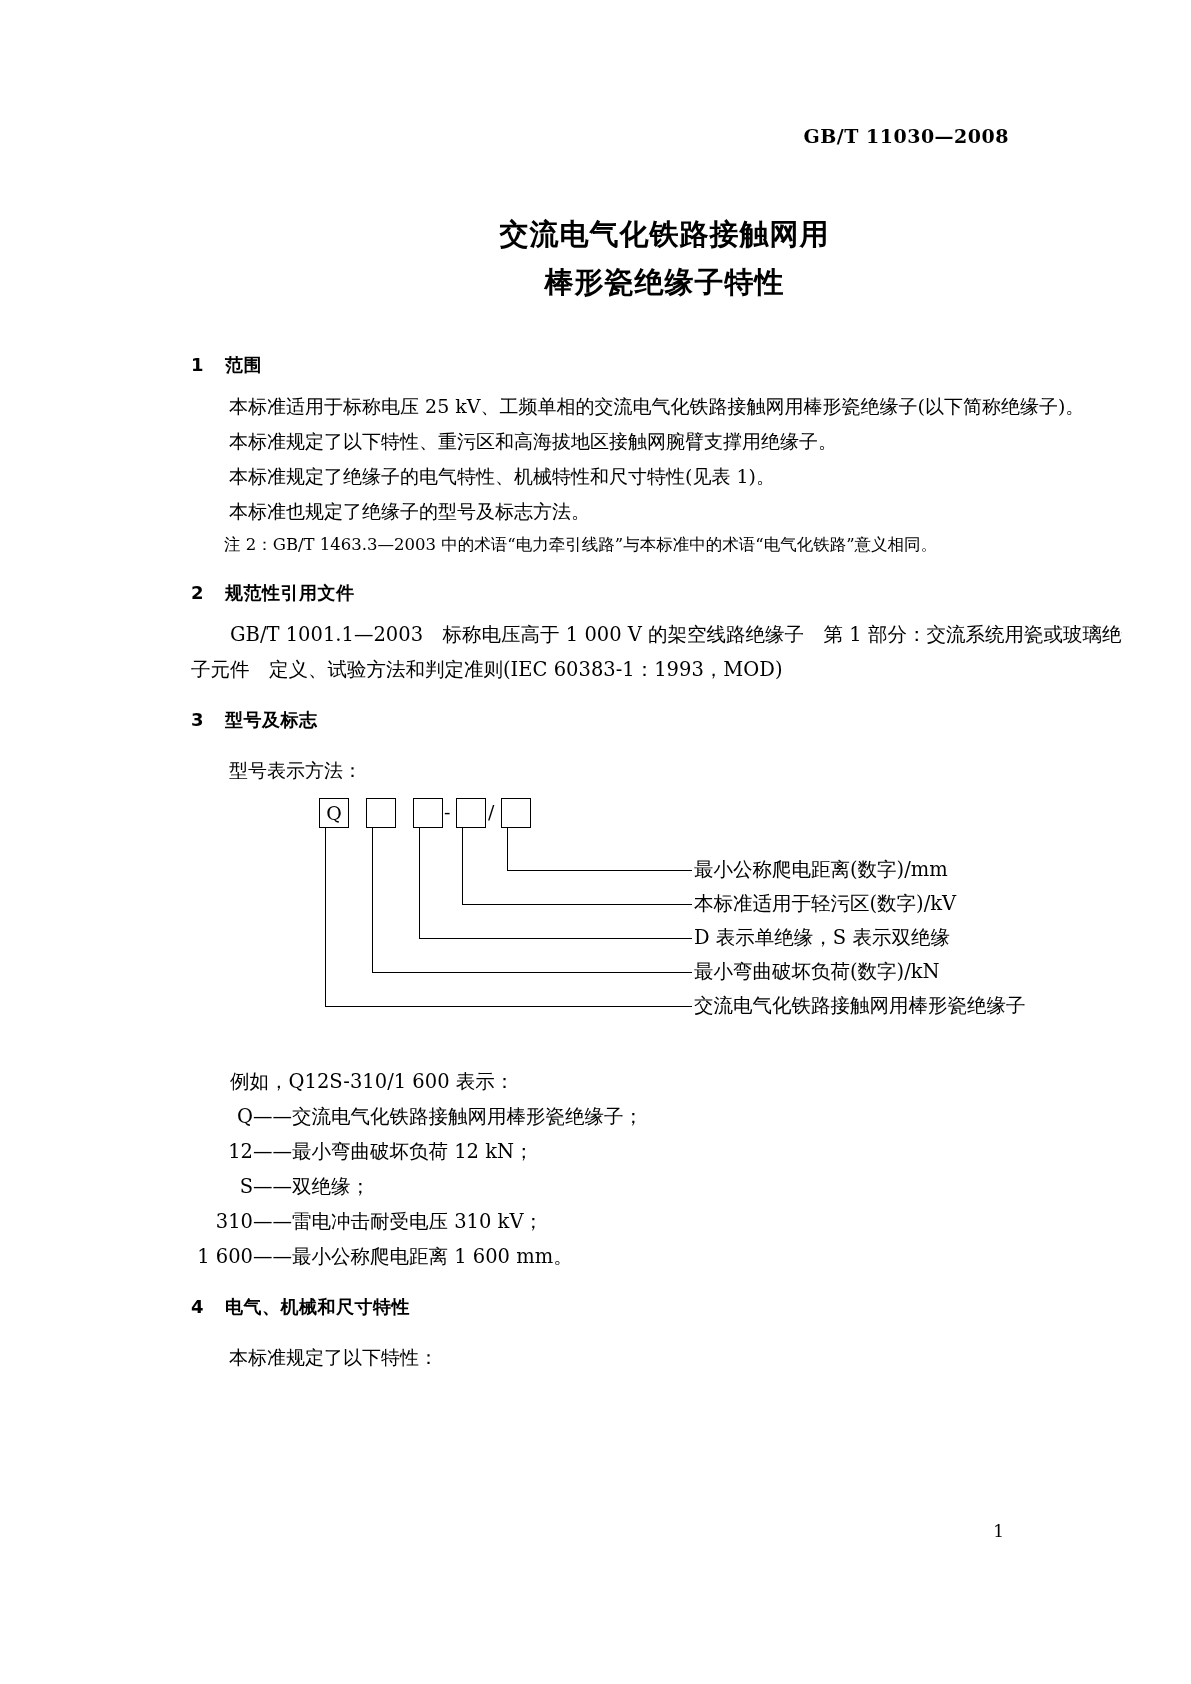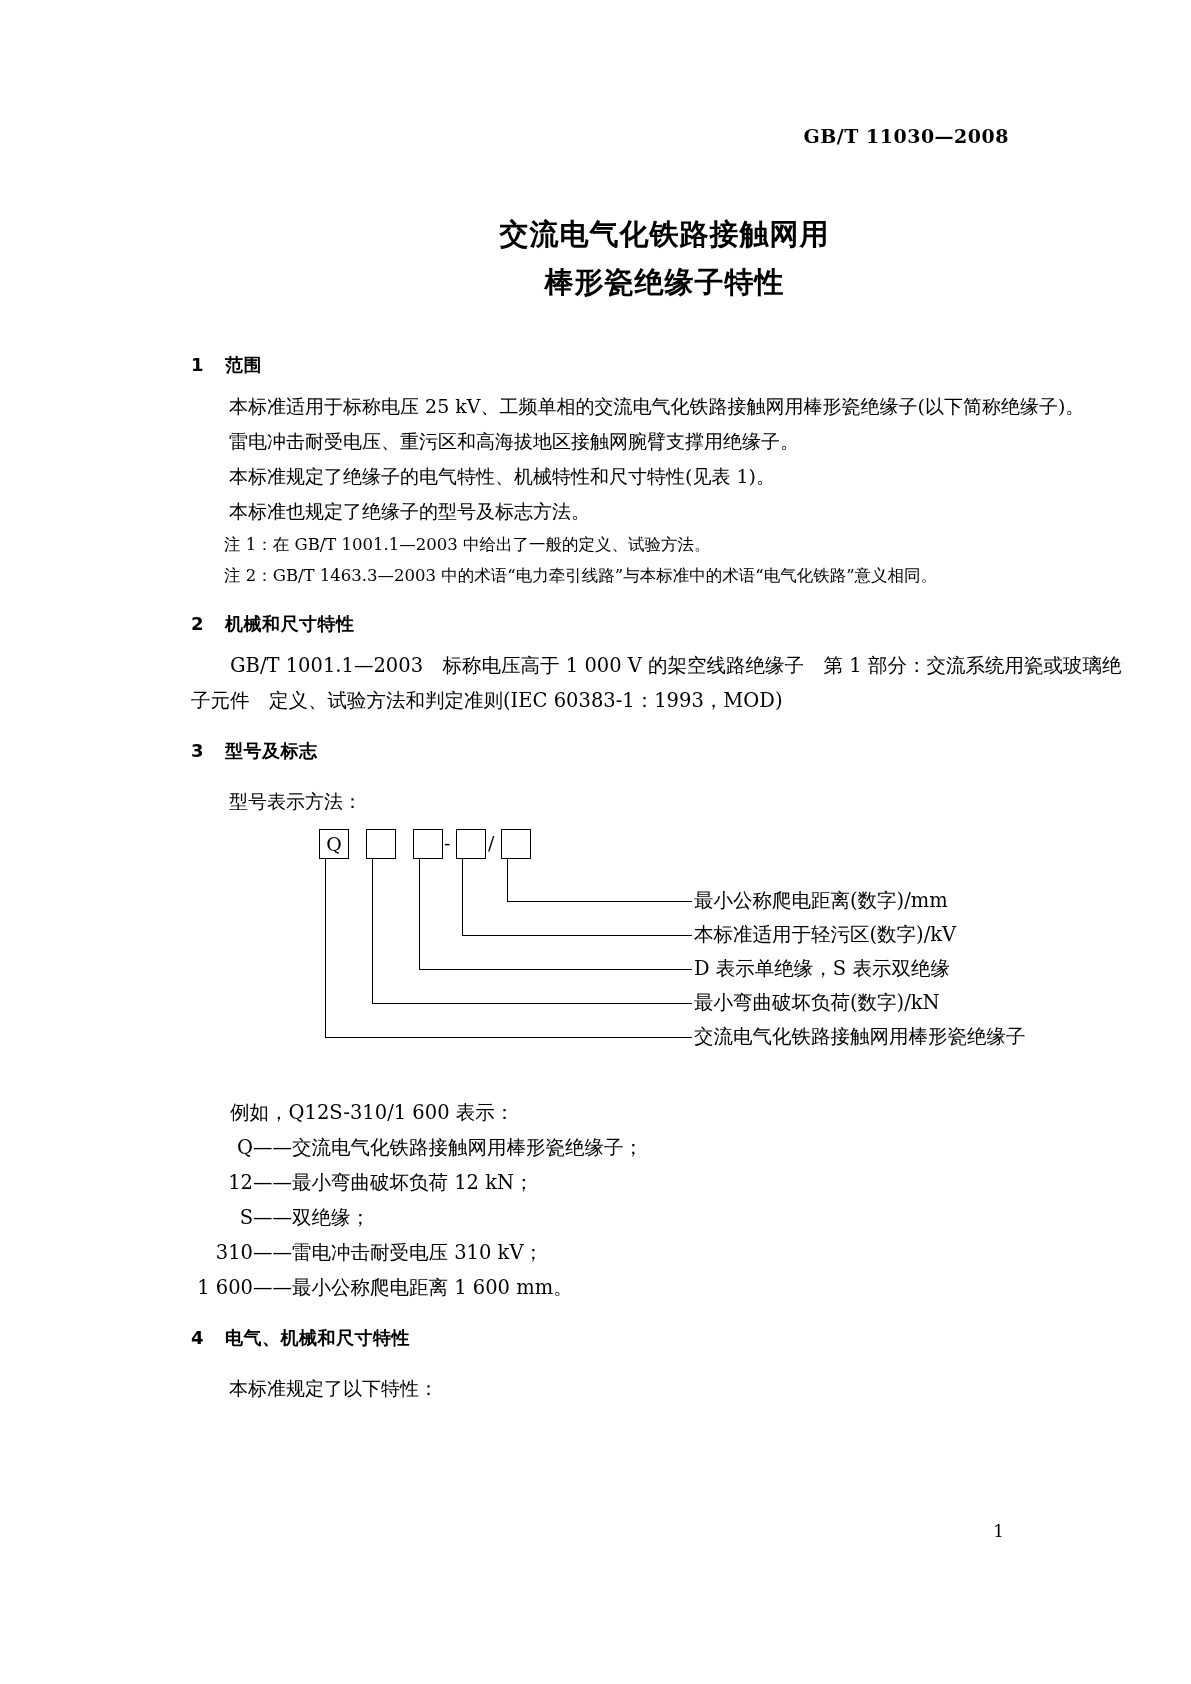--- a/index.html
+++ b/index.html
@@ -177,30 +177,29 @@
     <span class="line2">棒形瓷绝缘子特性</span>
   </div>
 
   <div class="content">
 
     <h2 class="clause">
       <span class="num">1</span><span>范围</span>
     </h2>
     <div class="gap-s"></div>
     <p class="body indent">本标准适用于标称电压 25 kV、工频单相的交流电气化铁路接触网用棒形瓷绝缘子(以下简称绝缘子)。</p>
-    <p class="body indent">雷电冲击耐受电压、重污区和高海拔地区接触网腕臂支撑用绝缘子。</p>
+    <p class="body indent">本标准规定了以下特性、重污区和高海拔地区接触网腕臂支撑用绝缘子。</p>
     <p class="body indent">本标准规定了绝缘子的电气特性、机械特性和尺寸特性(见表 1)。</p>
     <p class="body indent">本标准也规定了绝缘子的型号及标志方法。</p>
-    <p class="note">注 1：在 GB/T 1001.1—2003 中给出了一般的定义、试验方法。</p>
     <p class="note">注 2：GB/T 1463.3—2003 中的术语“电力牵引线路”与本标准中的术语“电气化铁路”意义相同。</p>
 
     <div class="gap-m"></div>
 
     <h2 class="clause">
-      <span class="num">2</span><span>机械和尺寸特性</span>
+      <span class="num">2</span><span>规范性引用文件</span>
     </h2>
     <div class="gap-s"></div>
     <p class="ref indent">GB/T 1001.1—2003　标称电压高于 1 000 V 的架空线路绝缘子　第 1 部分：交流系统用瓷或玻璃绝缘子元件　定义、试验方法和判定准则(IEC 60383-1：1993，MOD)</p>
 
     <div class="gap-m"></div>
 
     <h2 class="clause">
       <span class="num">3</span><span>型号及标志</span>
     </h2>
     <div class="gap-m"></div>

